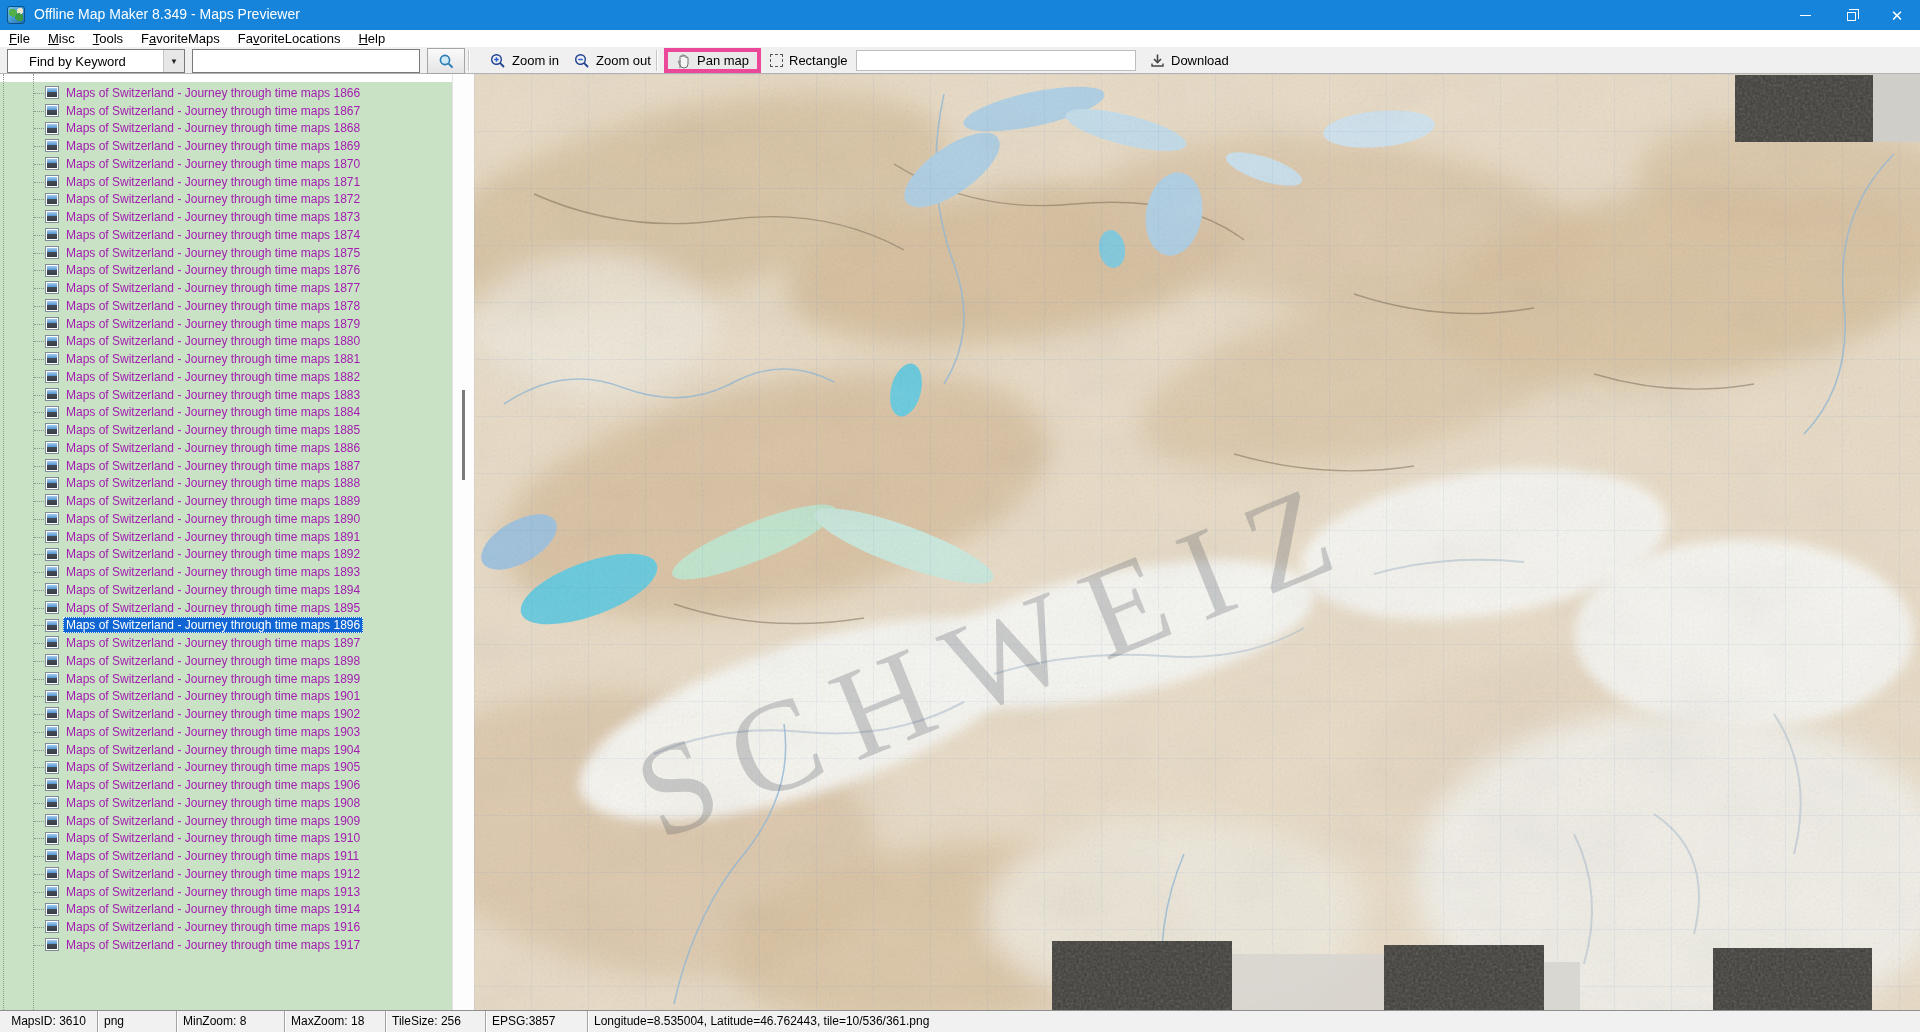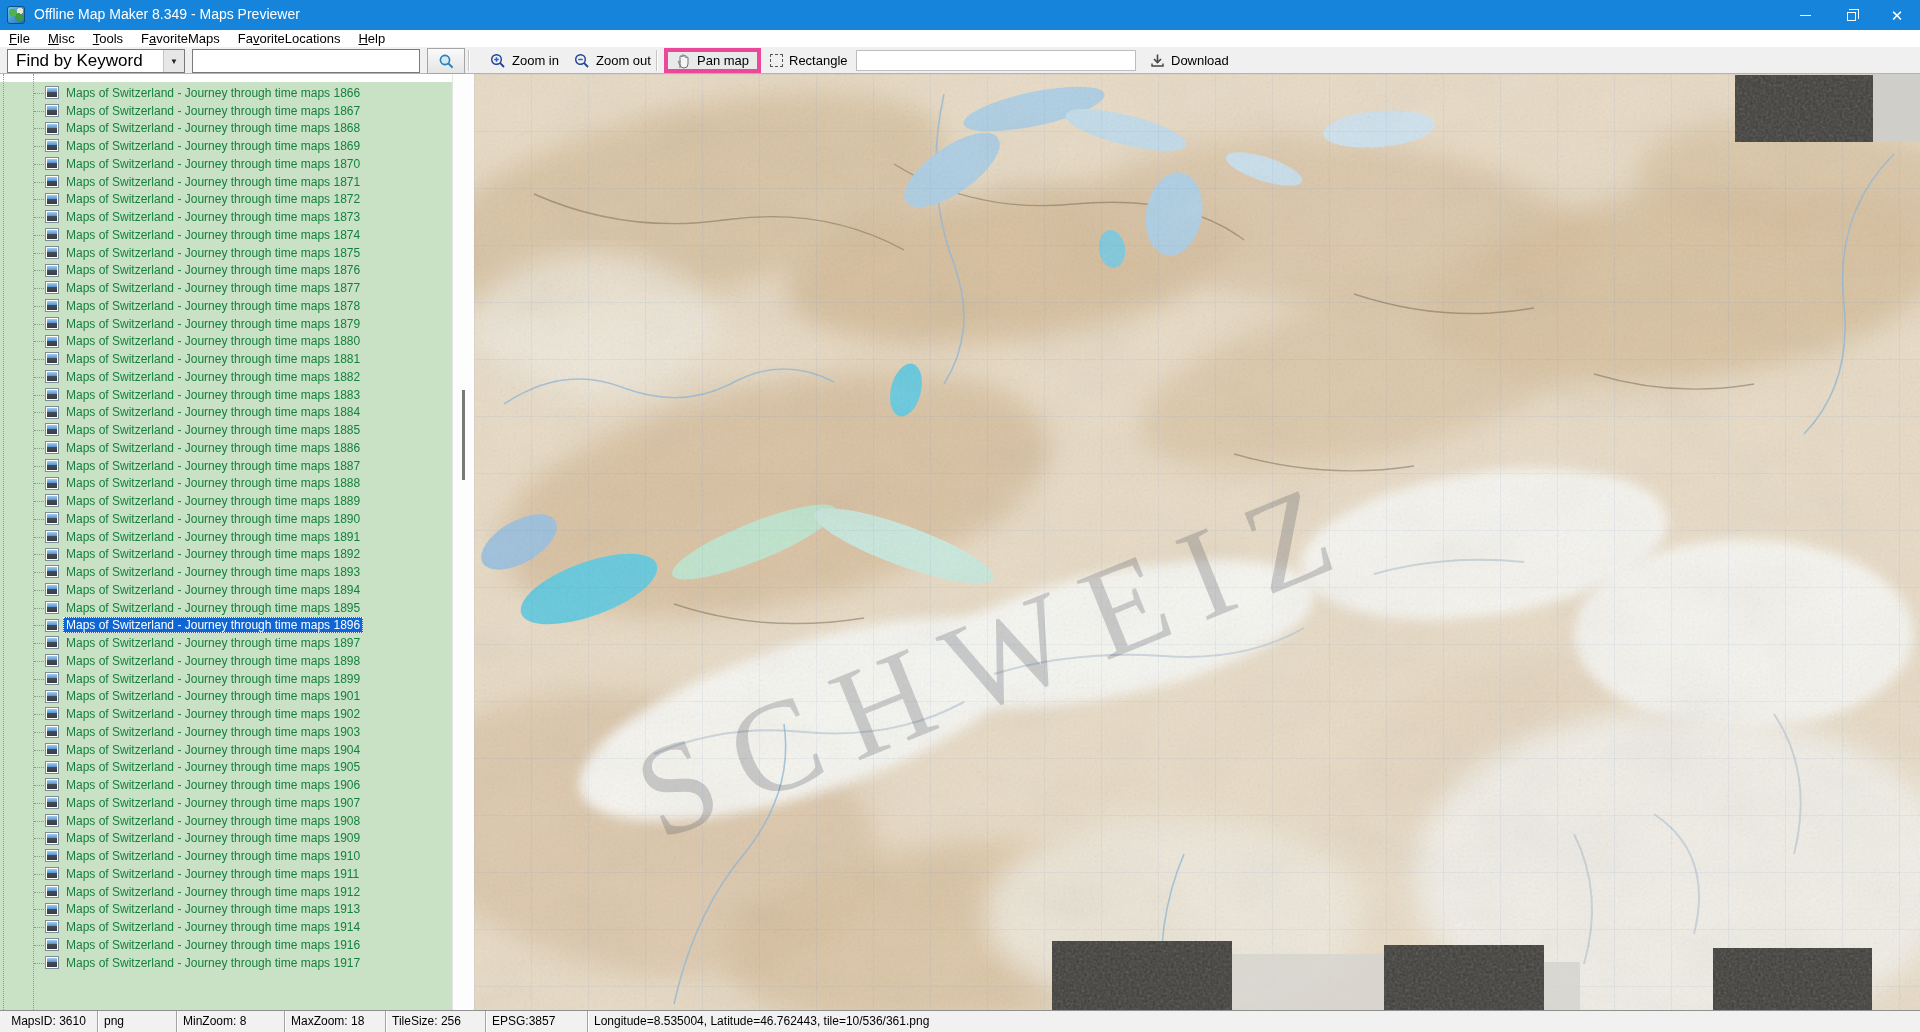--- a/index.html
+++ b/index.html
@@ -30,21 +30,21 @@
   .menubar { position:absolute; left:0; top:30px; width:1920px; height:17px; background:#fff;
              display:flex; align-items:center; font-size:13px; color:#000; }
   .menu-item { padding:0 9px; height:17px; line-height:17px; }
   .menu-item u { text-decoration:underline; }
 
   
   .controls { position:absolute; left:0; top:47px; width:1920px; height:27px;
               background:var(--band); border-bottom:1px solid #b3b3b3; font-size:13px; }
   .combo { position:absolute; left:7px; top:2px; width:178px; height:24px; background:#fff;
            border:1px solid #7a7a7a; display:flex; align-items:center; }
-  .combo-label { flex:1; padding-left:8px; font-size:17px; }
+  .combo-label { flex:1; padding-left:21px; font-size:13px; }
   .combo-arrow { width:21px; height:22px; background:#e7e7e7; border-left:1px solid #c5c5c5;
                  display:flex; align-items:center; justify-content:center; font-size:8px; color:#222; }
   .search-input { position:absolute; left:192px; top:2px; width:228px; height:24px;
                   border:1px solid #7a7a7a; background:#fff; font-size:13px; padding:0 4px;
                   font-family:"Liberation Sans",sans-serif; }
   .search-btn { position:absolute; left:427px; top:1px; width:38px; height:26px;
                 border:1px solid #a5a5a5; background:linear-gradient(#fafafa,#e4e4e4);
                 display:flex; align-items:center; justify-content:center; }
   .vdiv { position:absolute; top:3px; width:1px; height:21px; background:#c6c6c6;
           box-shadow:1px 0 0 #fff; }
@@ -67,21 +67,21 @@
   .tree-vline2 { position:absolute; left:33px; top:0; bottom:0; border-left:1px dotted #8c9c8c; }
   .tree-rows { position:absolute; left:0; top:10px; width:452px; }
   .tree-row { position:relative; height:17.75px; display:flex; align-items:center; }
   .tree-row .connector { position:absolute; left:34px; top:50%; width:10px;
                          border-top:1px dotted #8c9c8c; }
   .pic-icon { position:absolute; left:45px; top:2px; width:14px; height:13px;
               border:1px solid #7e8c9a;
               box-shadow:inset 0 0 0 1px #fff;
               background:linear-gradient(180deg,#bcd9f2 0%,#4f93d2 46%,#454c55 46%,#343b44 100%);
               background-clip:padding-box; }
-  .tree-label { margin-left:63px; font-size:12px; color:#15803d; padding:1px 3px; white-space:nowrap; }
+  .tree-label { margin-left:63px; font-size:12px; color:#a21caf; padding:1px 3px; white-space:nowrap; }
   .tree-row.selected .tree-label { background:var(--selection); color:#fff;
               outline:1px dotted #e8f2ff; outline-offset:-1px; }
 
   
   .tree-scroll { position:absolute; left:452px; top:74px; width:22px; height:936px;
                  background:#fdfdfd; border-left:1px solid #e4e4e4; }
   .tree-thumb { position:absolute; left:9px; top:316px; width:3px; height:90px; background:#7a7a7a; }
 
   
   .map-area { position:absolute; left:474px; top:74px; width:1446px; height:936px; overflow:hidden; }
@@ -381,25 +381,20 @@
   </div>
       <div class="tree-row">
     <span class="connector"></span>
     <span class="pic-icon"></span>
     <span class="tree-label">Maps of Switzerland - Journey through time maps 1905</span>
   </div>
       <div class="tree-row">
     <span class="connector"></span>
     <span class="pic-icon"></span>
     <span class="tree-label">Maps of Switzerland - Journey through time maps 1906</span>
-  </div>
-      <div class="tree-row">
-    <span class="connector"></span>
-    <span class="pic-icon"></span>
-    <span class="tree-label">Maps of Switzerland - Journey through time maps 1907</span>
   </div>
       <div class="tree-row">
     <span class="connector"></span>
     <span class="pic-icon"></span>
     <span class="tree-label">Maps of Switzerland - Journey through time maps 1908</span>
   </div>
       <div class="tree-row">
     <span class="connector"></span>
     <span class="pic-icon"></span>
     <span class="tree-label">Maps of Switzerland - Journey through time maps 1909</span>

